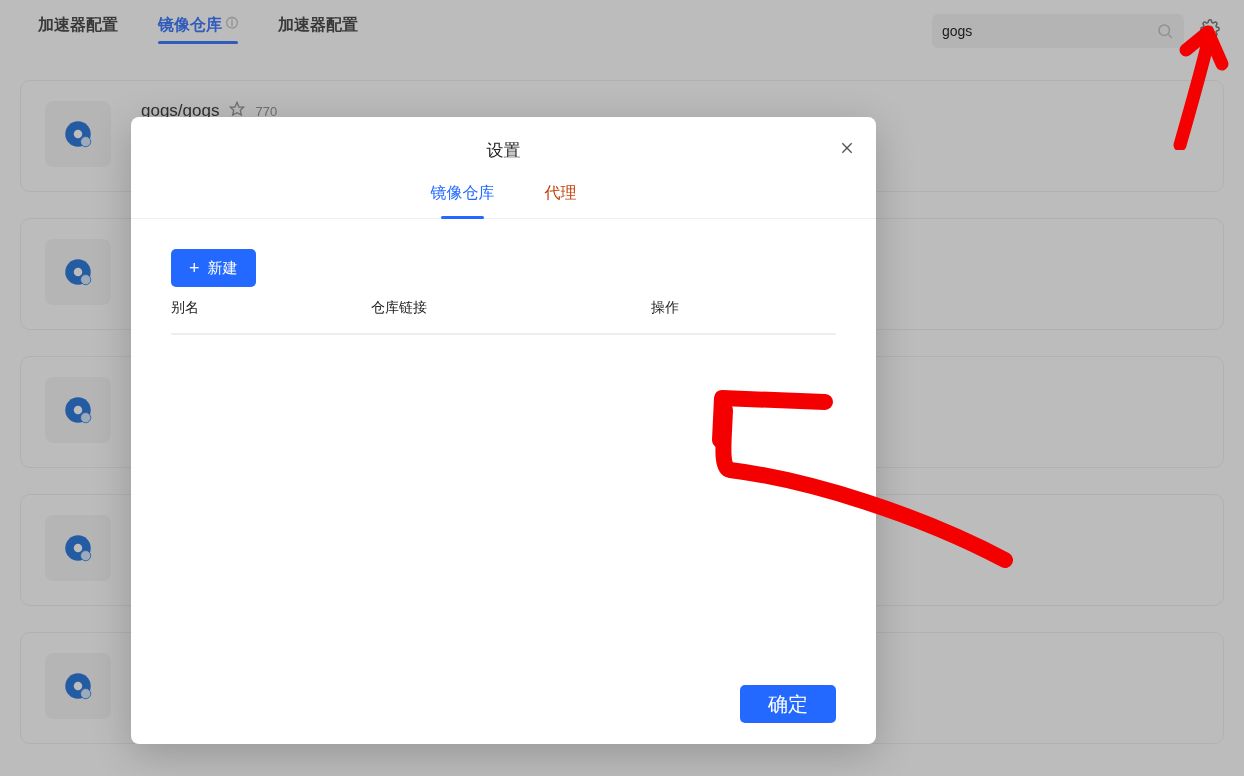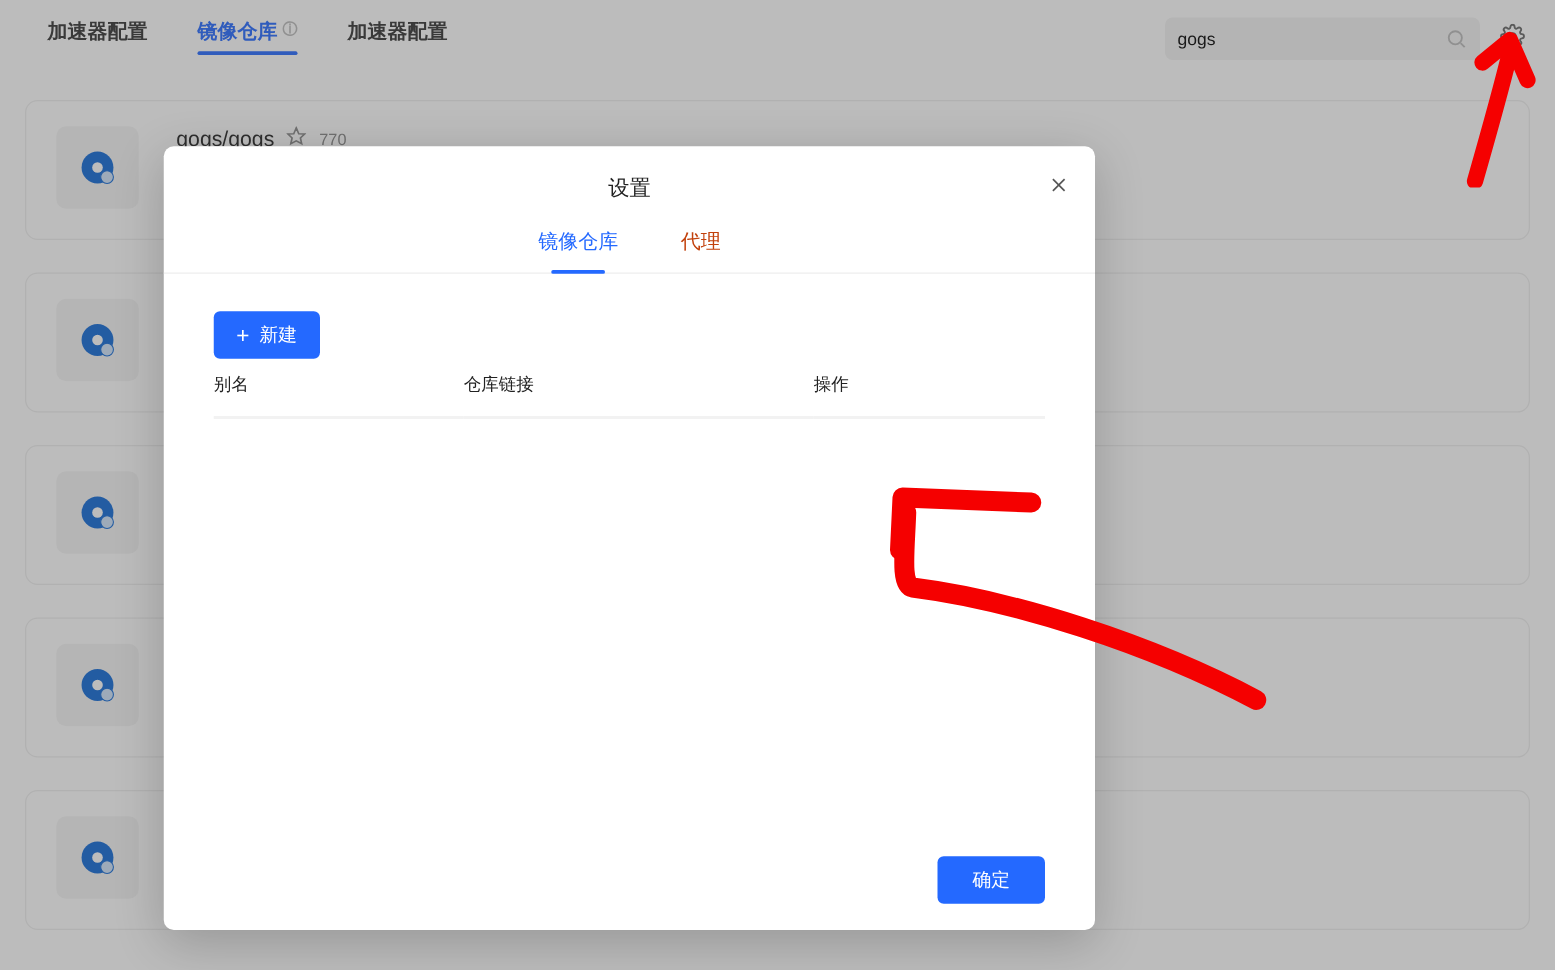--- a/index.html
+++ b/index.html
@@ -107,21 +107,21 @@
     align-items:center;justify-content:center; font-size:11px; color:#bbb; margin-left:6px;
     vertical-align:middle;
   }
 
   .modal-foot {
     height:80px; display:flex; align-items:center; justify-content:flex-end;
     padding:0 40px;
   }
   .ok-btn {
     background:#2469ff; color:#fff; border:none; border-radius:5px;
-    font-size:15px; height:38px; padding:0 28px; cursor:pointer;
+    font-size:20px; height:38px; padding:0 28px; cursor:pointer;
   }
 </style>
 </head>
 <body>
 
 <div class="page">
   <div class="top-row">
     <div class="tabs">
       <div class="tab">加速器配置</div>
       <div class="tab active">

